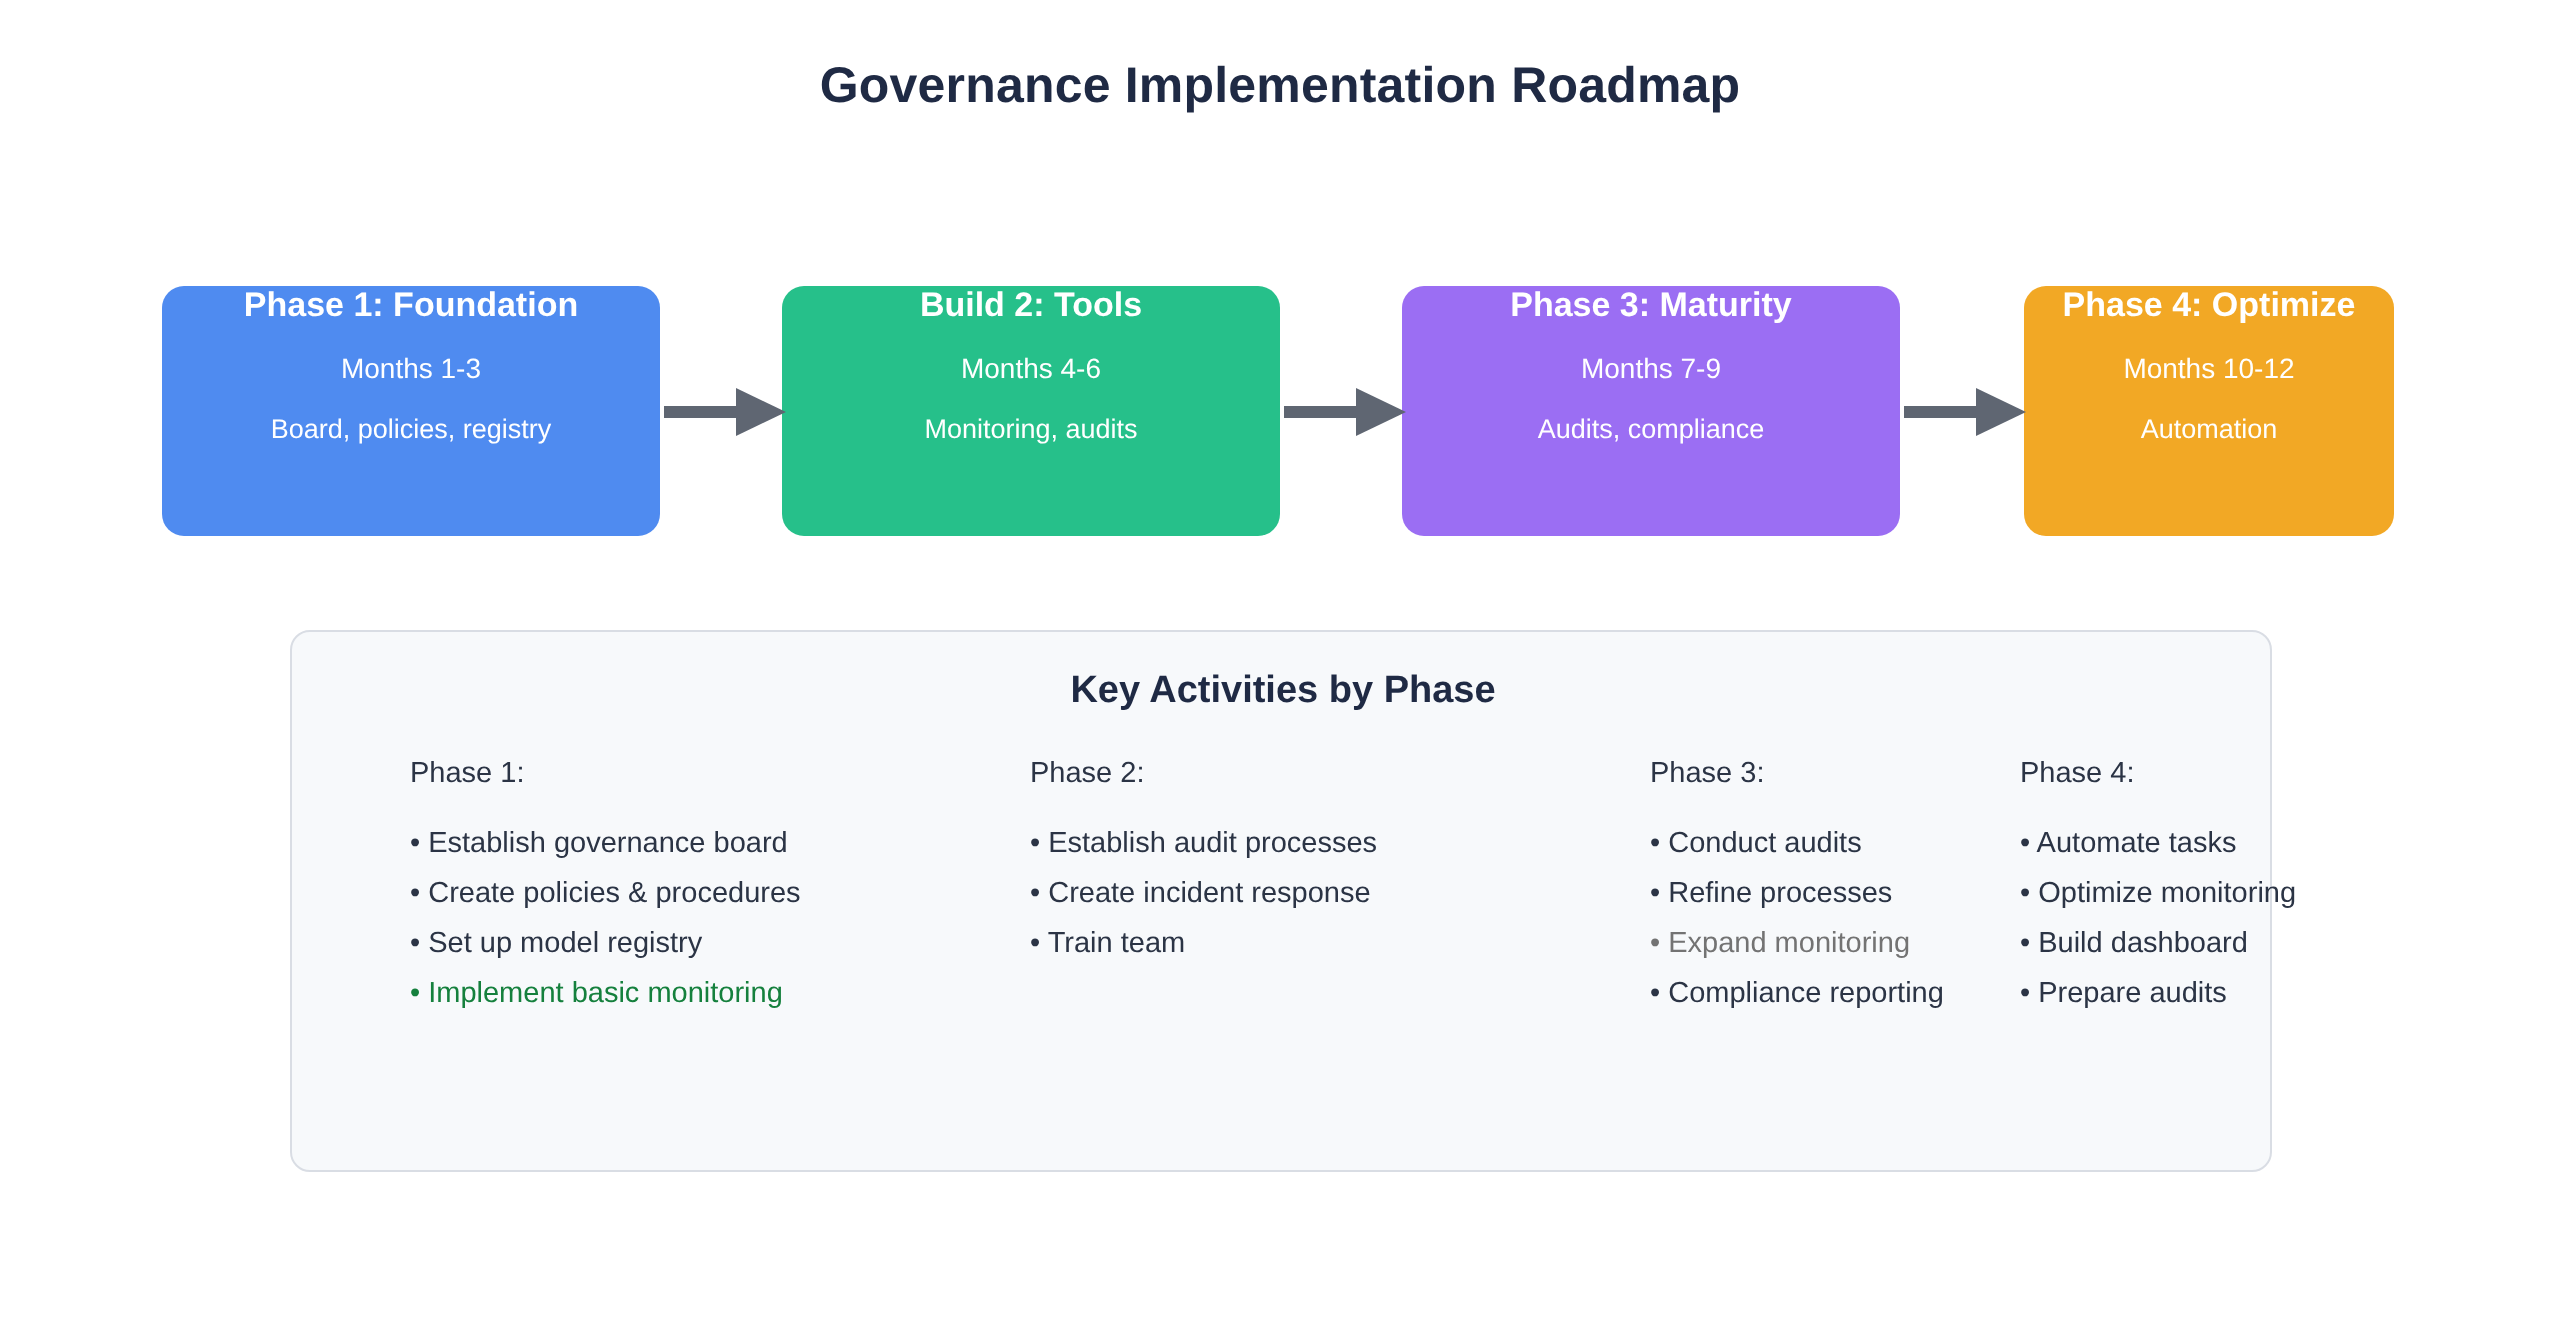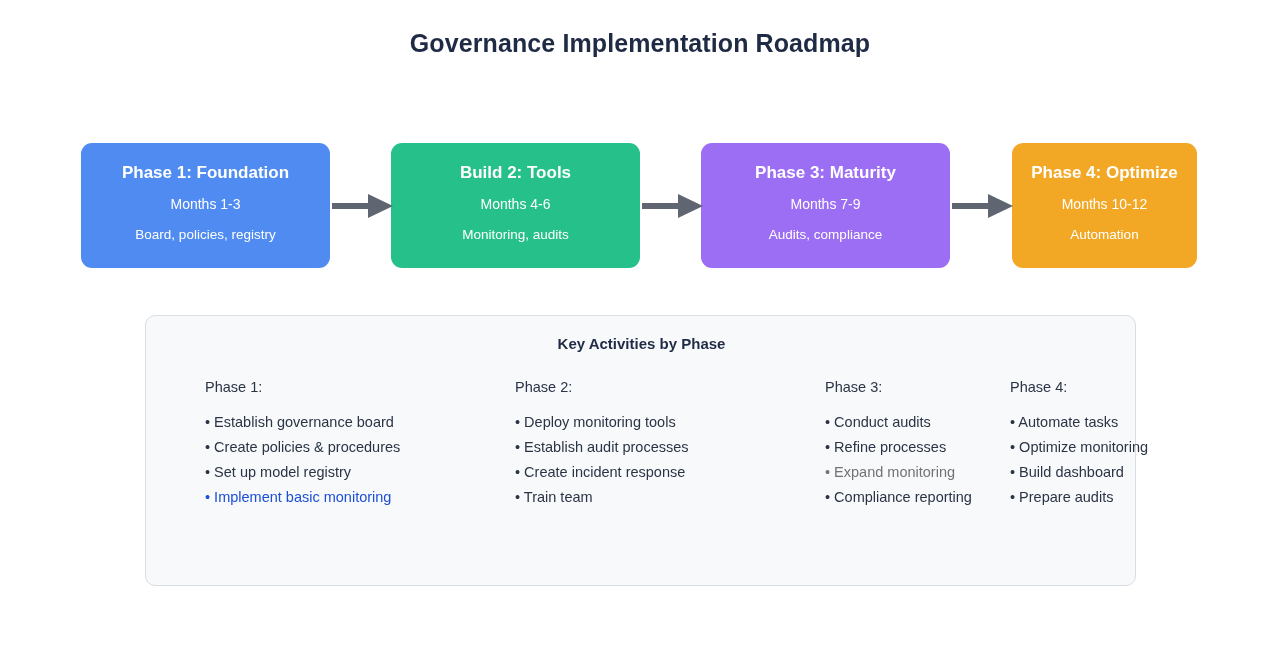--- a/index.html
+++ b/index.html
@@ -46,21 +46,20 @@
   .phase-box {
     position: absolute;
     top: 0;
     height: 125px;
     border-radius: 11px;
     box-sizing: border-box;
     display: flex;
     flex-direction: column;
     align-items: center;
     justify-content: flex-start;
-    padding-top: 20px;
     color: #ffffff;
   }
 
   .phase-box .p-title {
     font-size: 17px;
     font-weight: bold;
     line-height: 20px;
     white-space: nowrap;
   }
   .phase-box .p-months {
@@ -123,21 +122,21 @@
     border-radius: 10px;
     box-sizing: border-box;
   }
 
   .panel-title {
     position: absolute;
     left: 0;
     top: 19px;
     width: 991px;
     text-align: center;
-    font-size: 15px;
+    font-size: 19px;
     font-weight: bold;
     color: #1f2a44;
   }
 
   .columns {
     position: absolute;
     left: 0;
     top: 0;
     width: 991px;
     height: 271px;
@@ -220,26 +219,25 @@
 
     <div class="panel-title" style="color: rgb(31, 42, 68);">Key Activities by Phase</div>
 
     <div class="columns">
 
       <div class="phase-col col-0">
         <div class="col-head" style="color: rgb(43, 52, 69);">Phase 1:</div>
         <div class="col-item" style="color: rgb(43, 52, 69);">• Establish governance board</div>
         <div class="col-item" style="color: rgb(43, 52, 69);">• Create policies &amp; procedures</div>
         <div class="col-item" style="color: rgb(43, 52, 69);">• Set up model registry</div>
-        <div class="col-item" style="color: #1d4ed8;">• Implement basic monitoring</div>
+        <div class="col-item" style="color: #15803d;">• Implement basic monitoring</div>
       </div>
 
       <div class="phase-col col-1">
         <div class="col-head" style="color: rgb(43, 52, 69);">Phase 2:</div>
-        <div class="col-item" style="color: rgb(43, 52, 69);">• Deploy monitoring tools</div>
         <div class="col-item" style="color: rgb(43, 52, 69);">• Establish audit processes</div>
         <div class="col-item" style="color: rgb(43, 52, 69);">• Create incident response</div>
         <div class="col-item" style="color: rgb(43, 52, 69);">• Train team</div>
       </div>
 
       <div class="phase-col col-2">
         <div class="col-head" style="color: rgb(43, 52, 69);">Phase 3:</div>
         <div class="col-item" style="color: rgb(43, 52, 69);">• Conduct audits</div>
         <div class="col-item" style="color: rgb(43, 52, 69);">• Refine processes</div>
         <div class="col-item" style="color: #737373;">• Expand monitoring</div>

